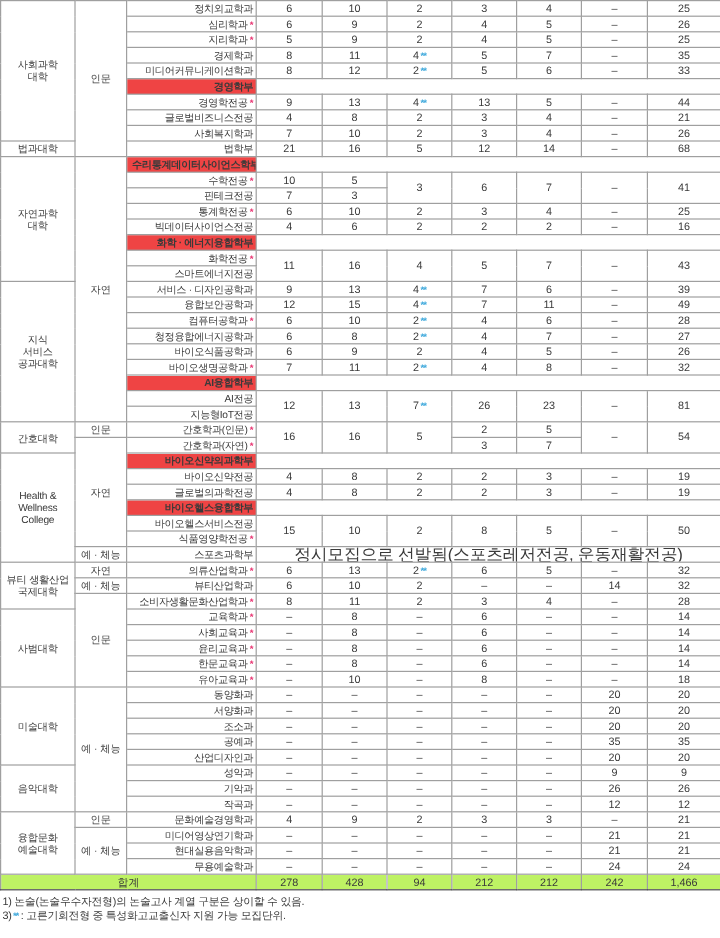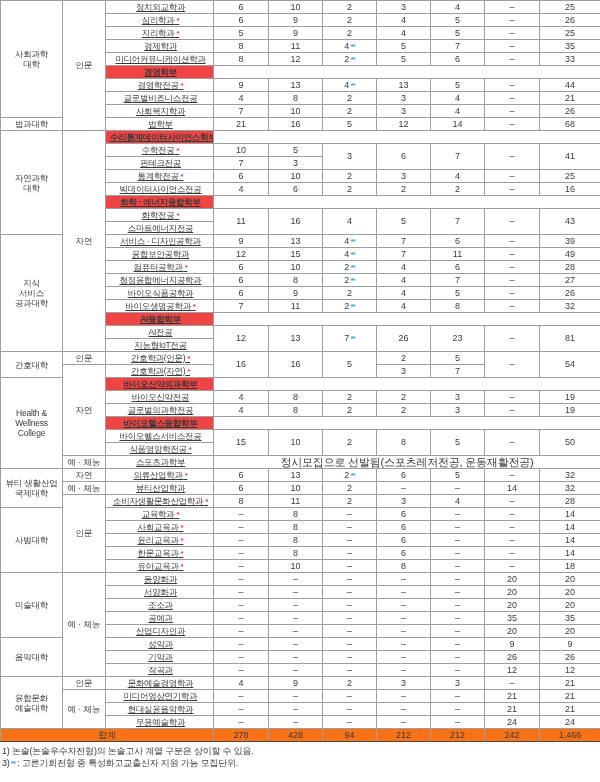--- a/index.html
+++ b/index.html
@@ -11,25 +11,25 @@
   #page{width:600px;}
   table{border-collapse:collapse;table-layout:fixed;width:600px;}
   td{
     border:1px solid #9f9f9f;
     font-size:9px;height:12px;line-height:11px;
     padding:0 2px;text-align:center;vertical-align:middle;
     overflow:hidden;white-space:nowrap;
   }
   td.co{font-size:8.5px;letter-spacing:-0.2px;line-height:10px;}
   td.ca{font-size:8.5px;margin-left:20px;}
-  td.d,td.dh{text-align:center;padding-left:4px;font-size:8.5px;letter-spacing:-0.3px;text-decoration:underline;}
+  td.d,td.dh{text-align:right;padding-left:4px;font-size:8.5px;letter-spacing:-0.3px;}
   td.dh{background:#ef4444;font-weight:bold;}
   td.b{background:#ffffff;}
-  td.no{font-size:11px;letter-spacing:-0.2px;}
-  td.t,td.tn{background:#f97316;}
+  td.no{font-size:14px;letter-spacing:-0.2px;}
+  td.t,td.tn{background:#bef264;}
   tr.total td{border-top:1px solid #4a4a4a;border-bottom:1px solid #4a4a4a;}
   .m1{color:#e8316f;font-weight:bold;font-size:8px;}
   .m2{color:#3fa9dc;font-weight:bold;font-size:8px;letter-spacing:-1px;}
   #footnotes{padding:3px 2px 0 2px;}
   .fn{font-size:9px;line-height:12px;letter-spacing:-0.2px;color:#3a3a3a;}
 </style>
 </head>
 <body>
 
 <div id="page">

